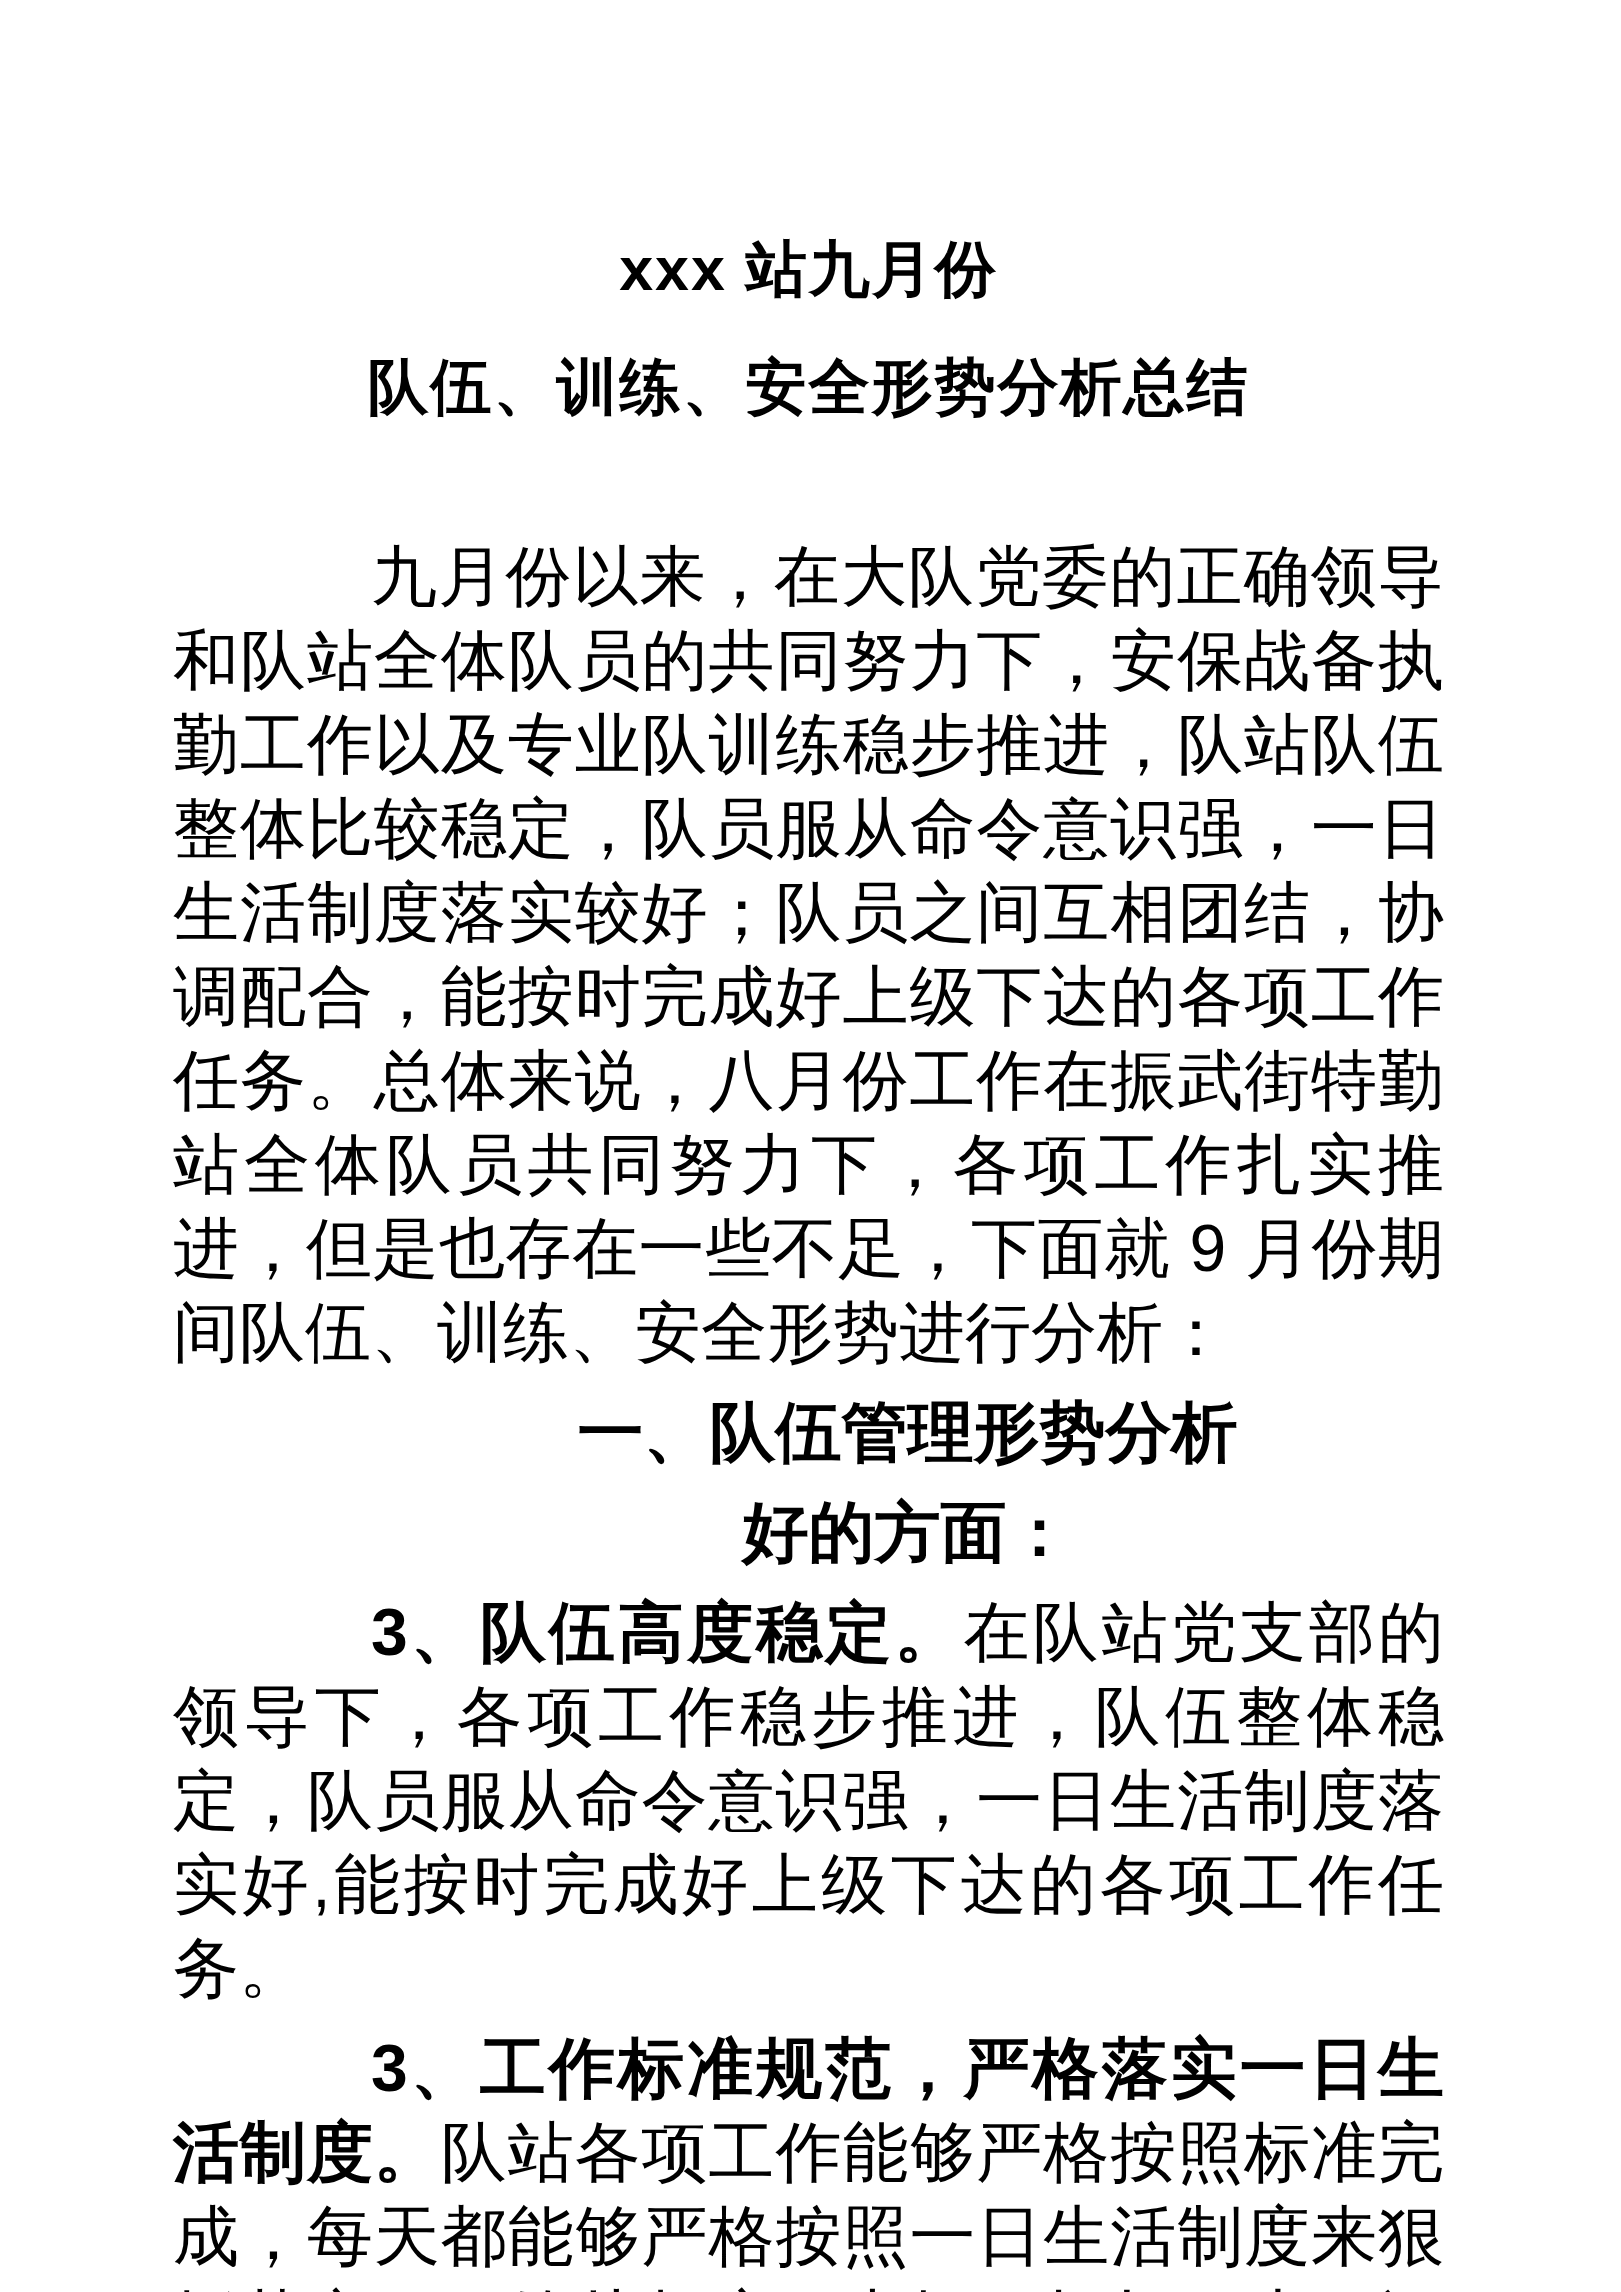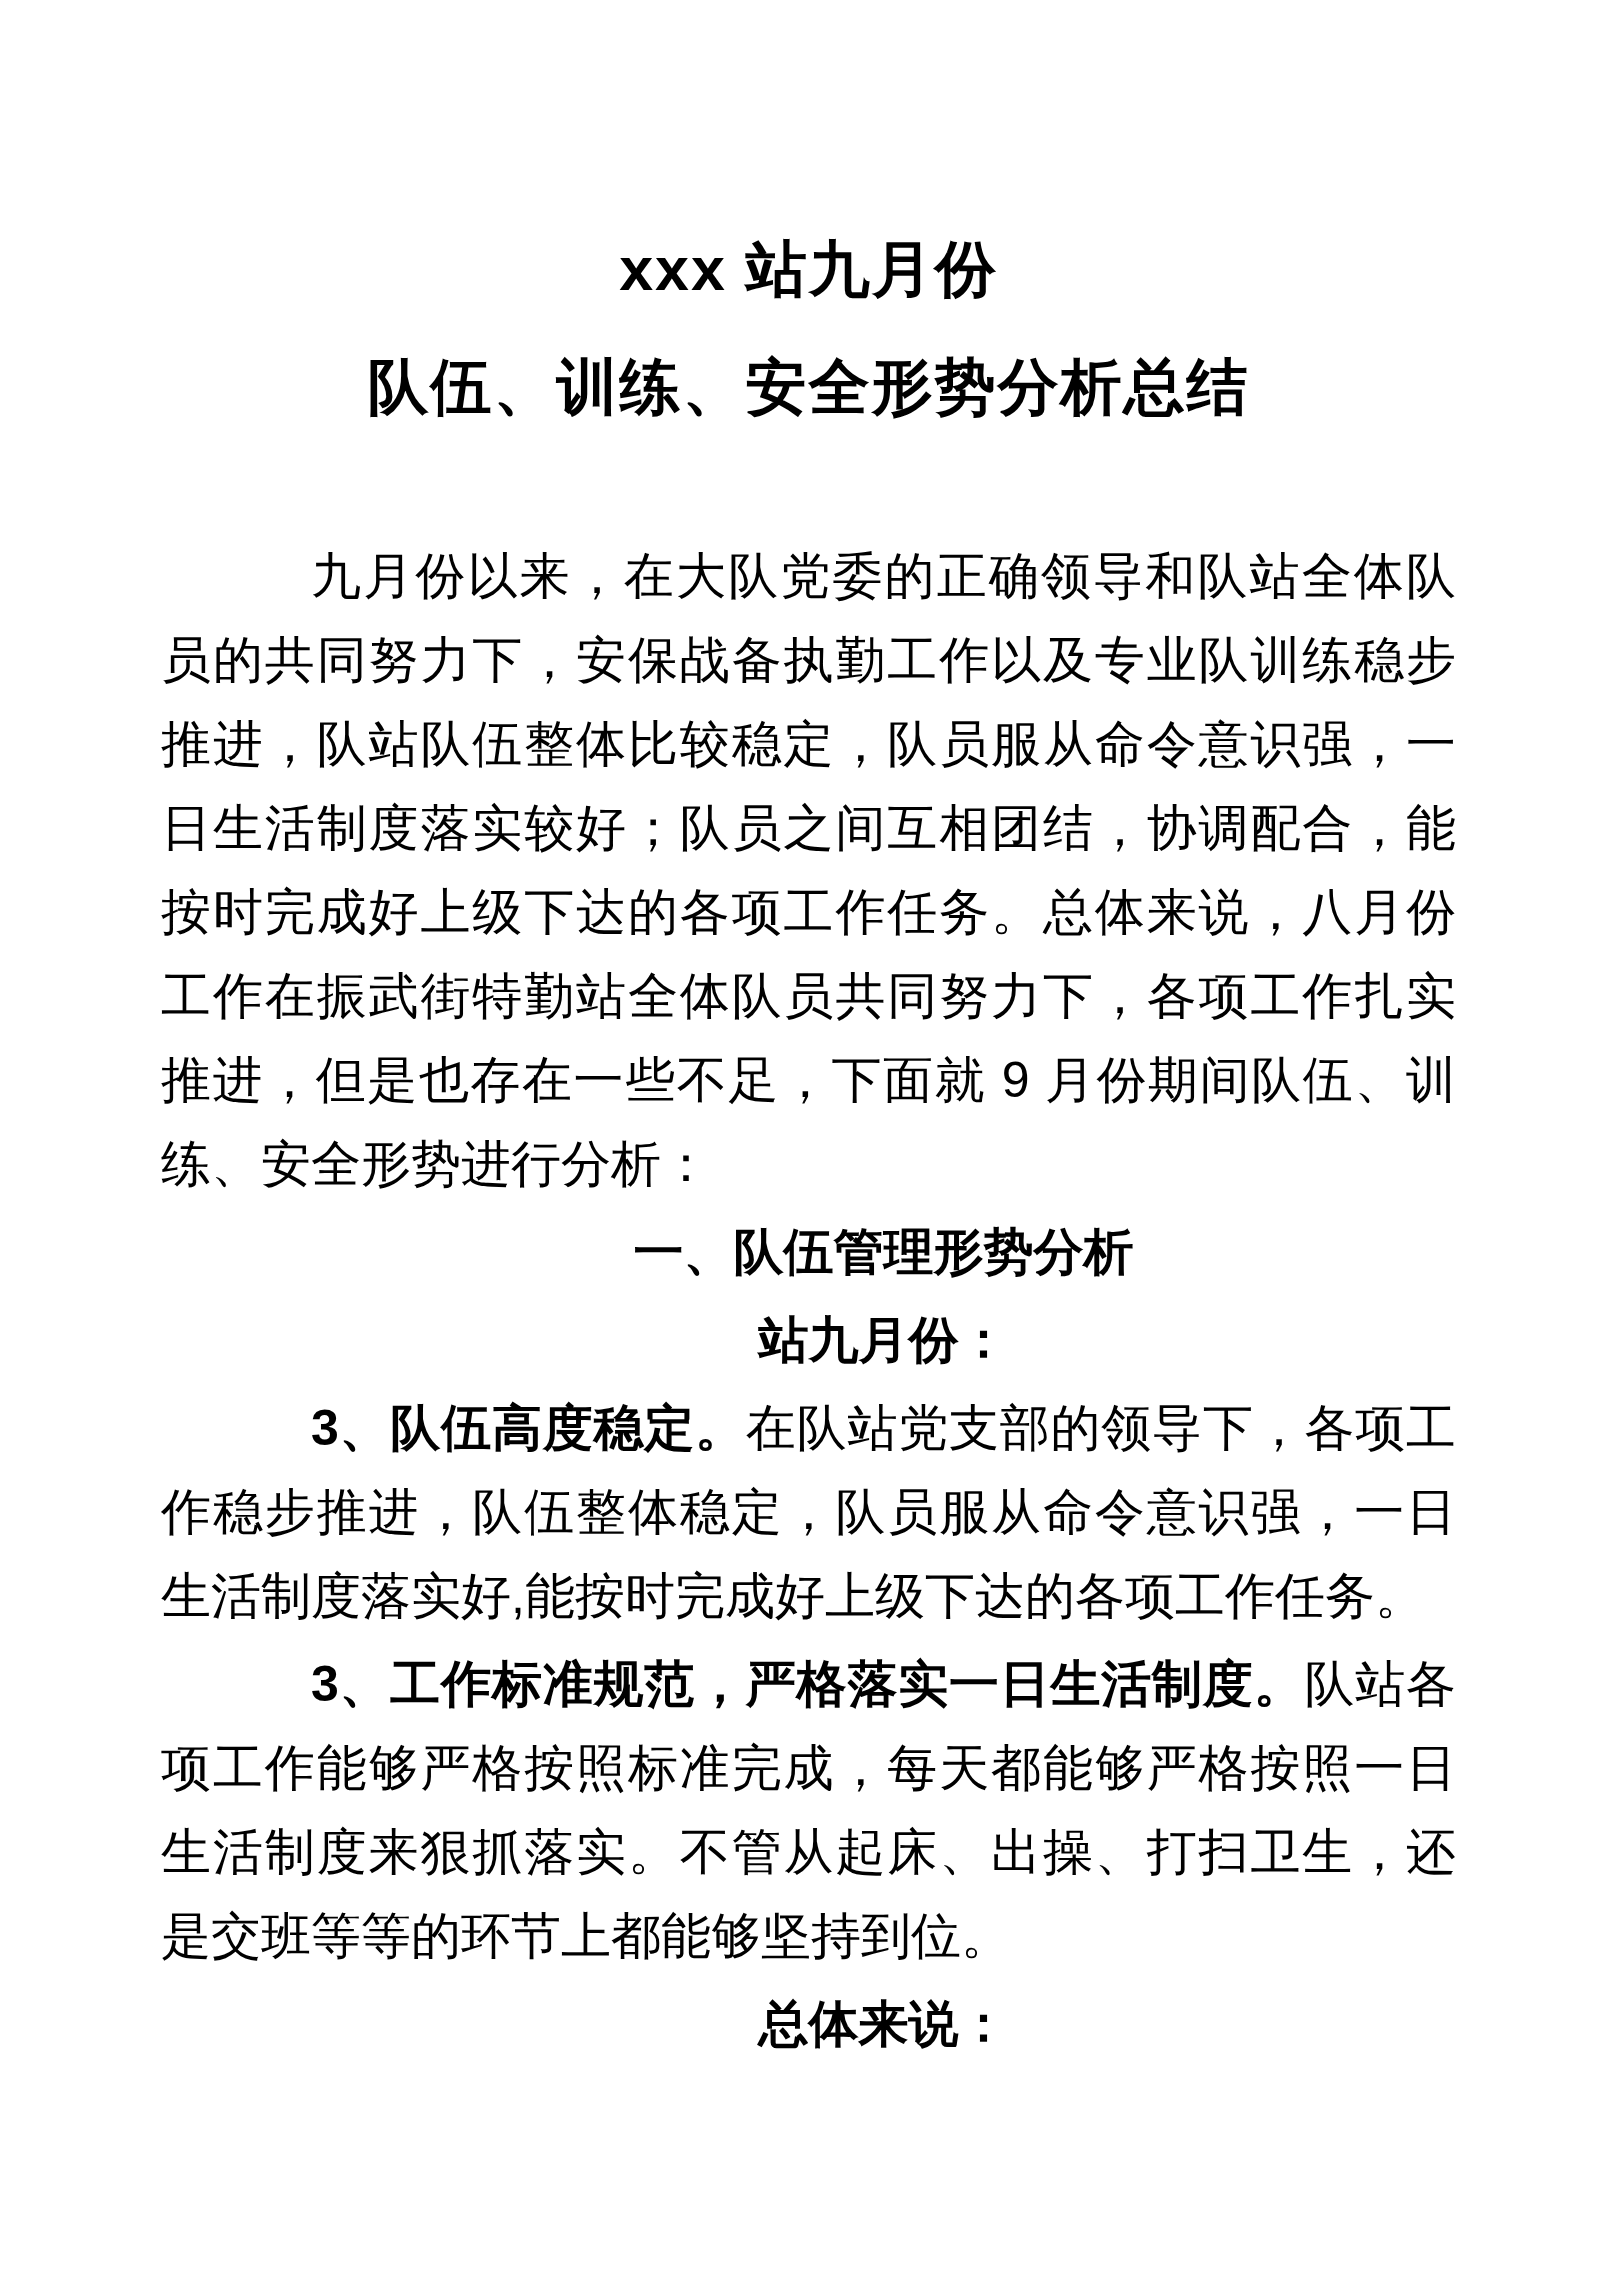--- a/index.html
+++ b/index.html
@@ -29,22 +29,22 @@
     font-size: 61px;
     line-height: 118px;
     font-weight: bold;
     letter-spacing: 2px;
     white-space: nowrap;
   }
   .body-block {
     margin-top: 88px;
   }
   .body-block p {
-    margin: 4px;
-    font-size: 50px;
+    margin: 16px;
+    font-size: 66px;
     line-height: 84px;
     text-align: justify;
     text-indent: 3em;
     word-break: break-all;
     overflow-wrap: break-word;
   }
   .body-block p .lead {
     font-weight: bold;
   }
   .body-block p.heading {
@@ -57,20 +57,20 @@
 
 <div class="page">
   <div class="content">
     <div class="title-block">
       <h1 class="title-line">xxx 站九月份</h1>
       <h1 class="title-line">队伍、训练、安全形势分析总结</h1>
     </div>
     <div class="body-block" id="paragraphs">
         <p><span>九月份以来，在大队党委的正确领导和队站全体队员的共同努力下，安保战备执勤工作以及专业队训练稳步推进，队站队伍整体比较稳定，队员服从命令意识强，一日生活制度落实较好；队员之间互相团结，协调配合，能按时完成好上级下达的各项工作任务。总体来说，八月份工作在振武街特勤站全体队员共同努力下，各项工作扎实推进，但是也存在一些不足，下面就 9 月份期间队伍、训练、安全形势进行分析：</span></p>
         <p class="heading"><span class="lead">一、队伍管理形势分析</span></p>
-        <p class="heading"><span class="lead">站九月份：</span></p>
+        <p class="heading"><span class="lead">好的方面：</span></p>
         <p><span class="lead">3、队伍高度稳定。</span><span>在队站党支部的领导下，各项工作稳步推进，队伍整体稳定，队员服从命令意识强，一日生活制度落实好,能按时完成好上级下达的各项工作任务。</span></p>
         <p><span class="lead">3、工作标准规范，严格落实一日生活制度。</span><span>队站各项工作能够严格按照标准完成，每天都能够严格按照一日生活制度来狠抓落实。不管从起床、出操、打扫卫生，还是交班等等的环节上都能够坚持到位。</span></p>
         <p class="heading"><span class="lead">总体来说：</span></p>
       </div>
   </div>
 </div>
 
 
 </body></html>

